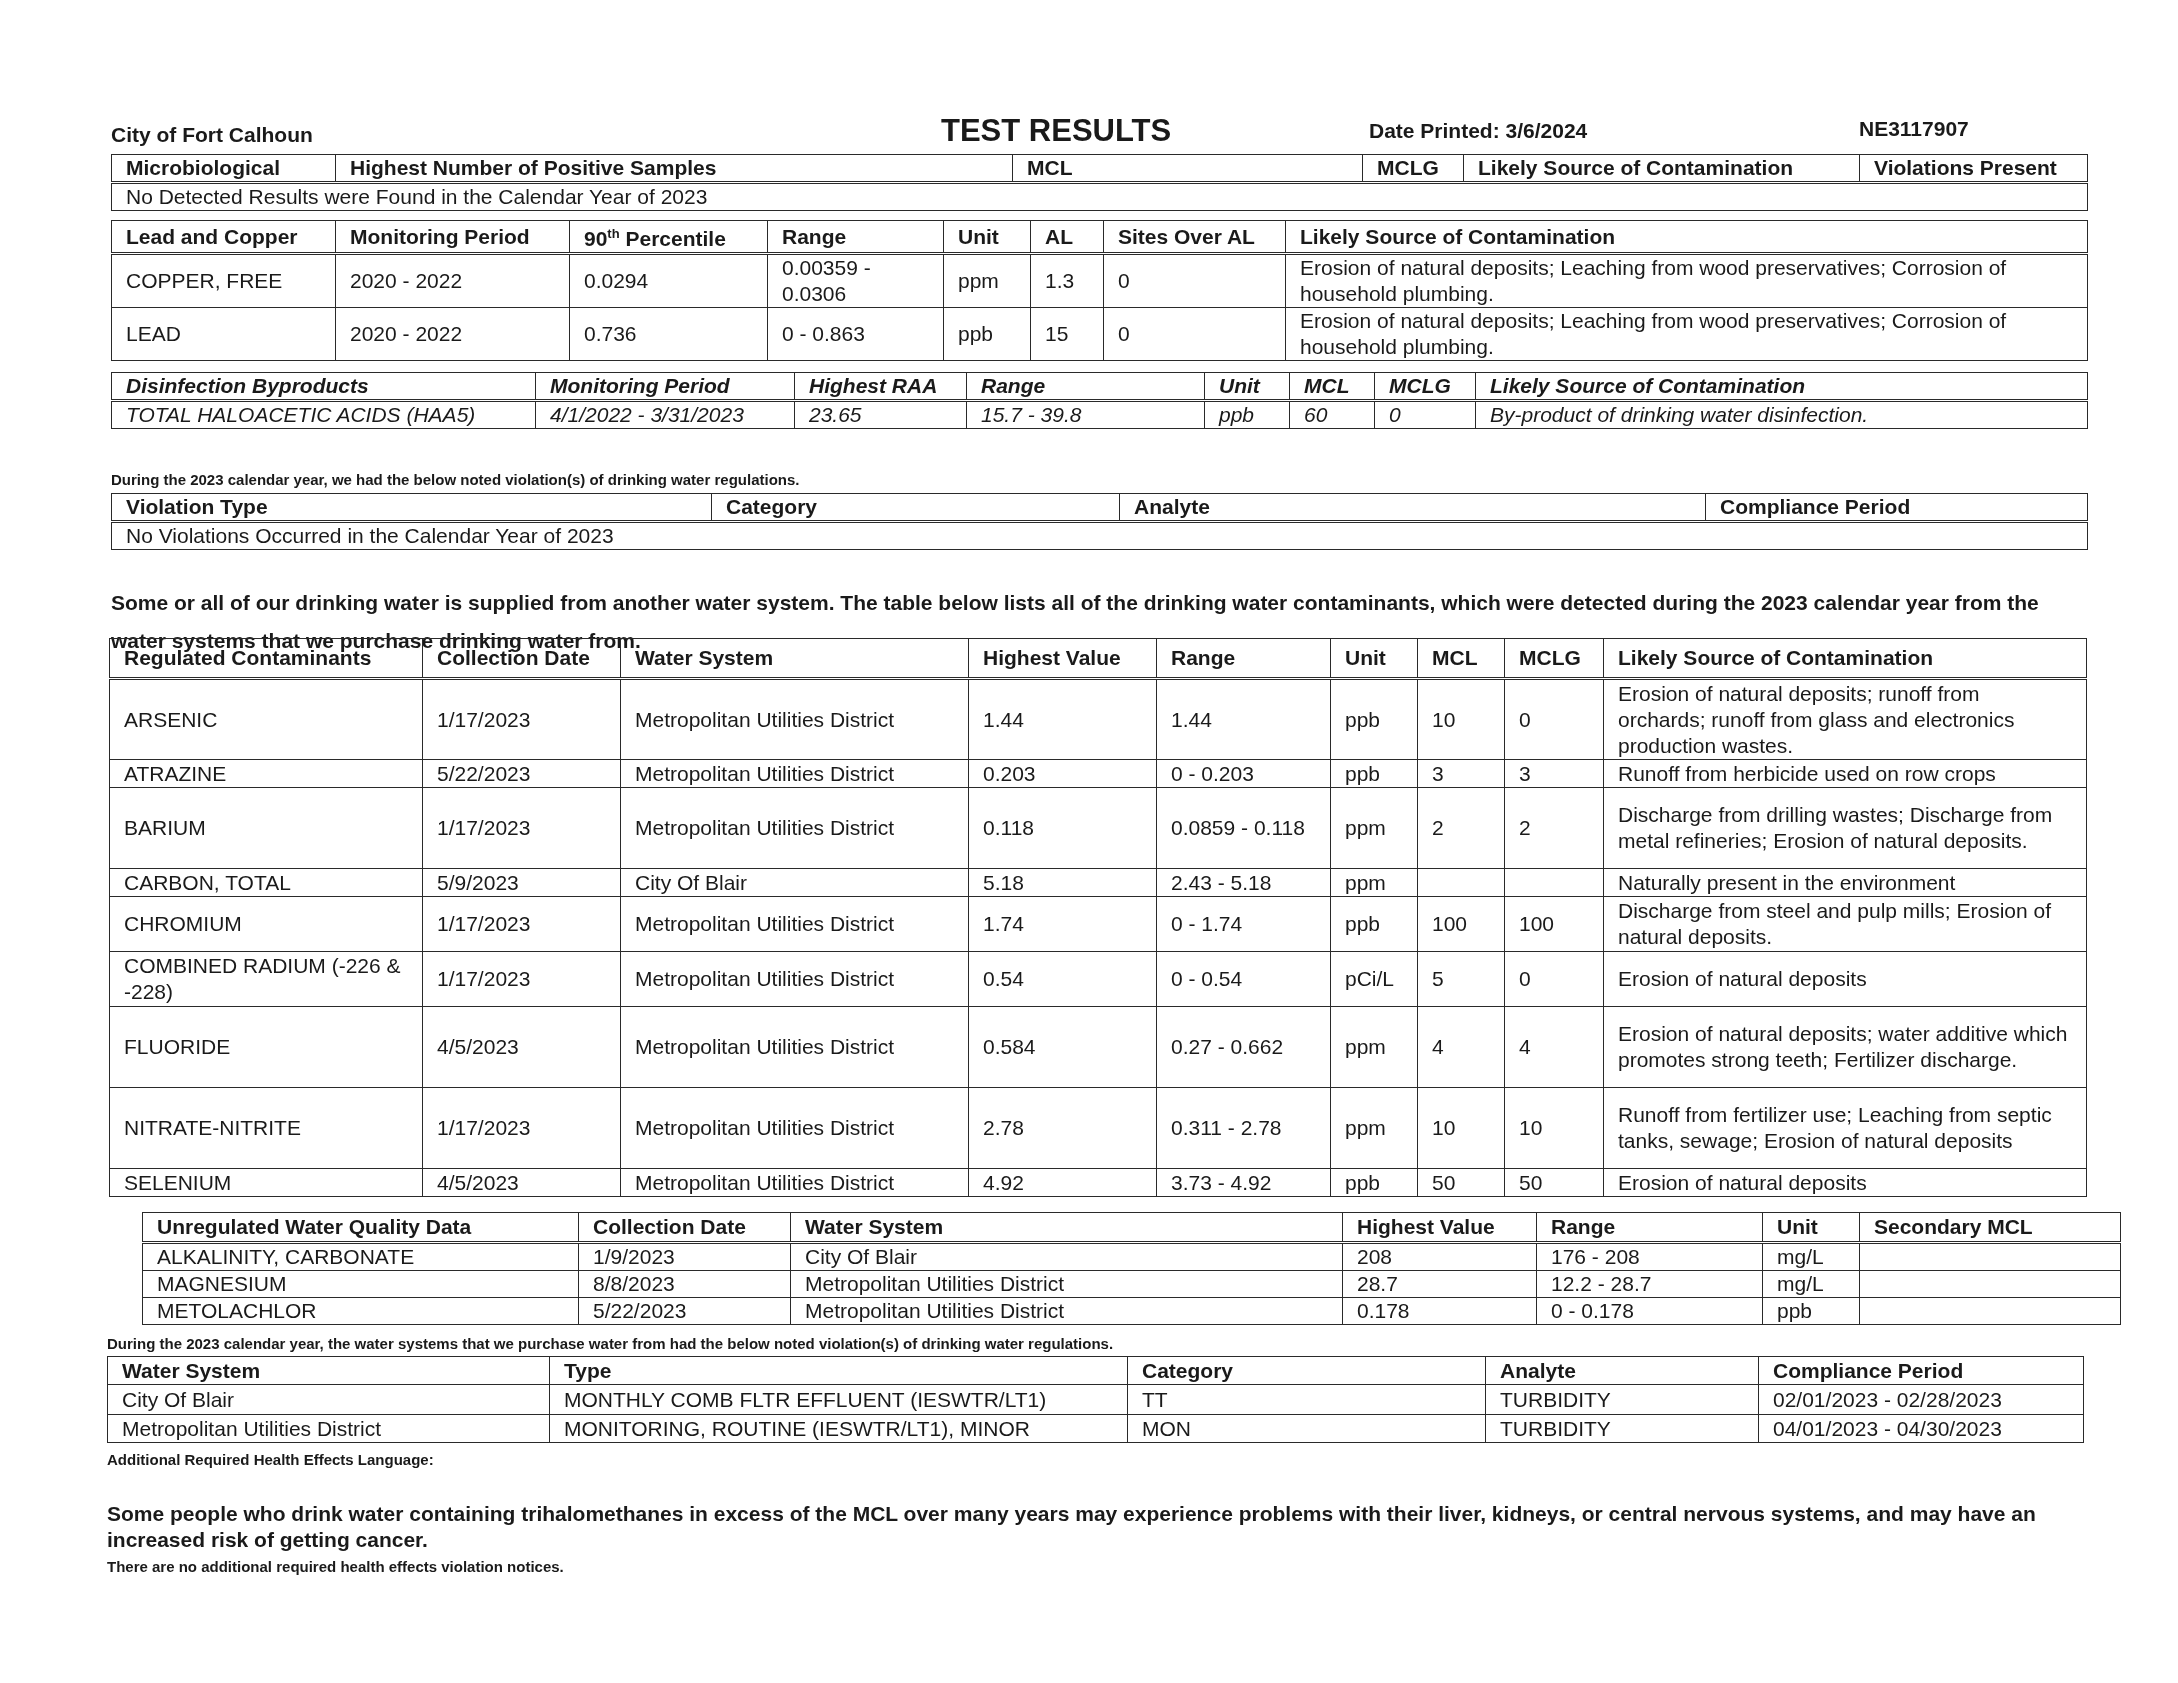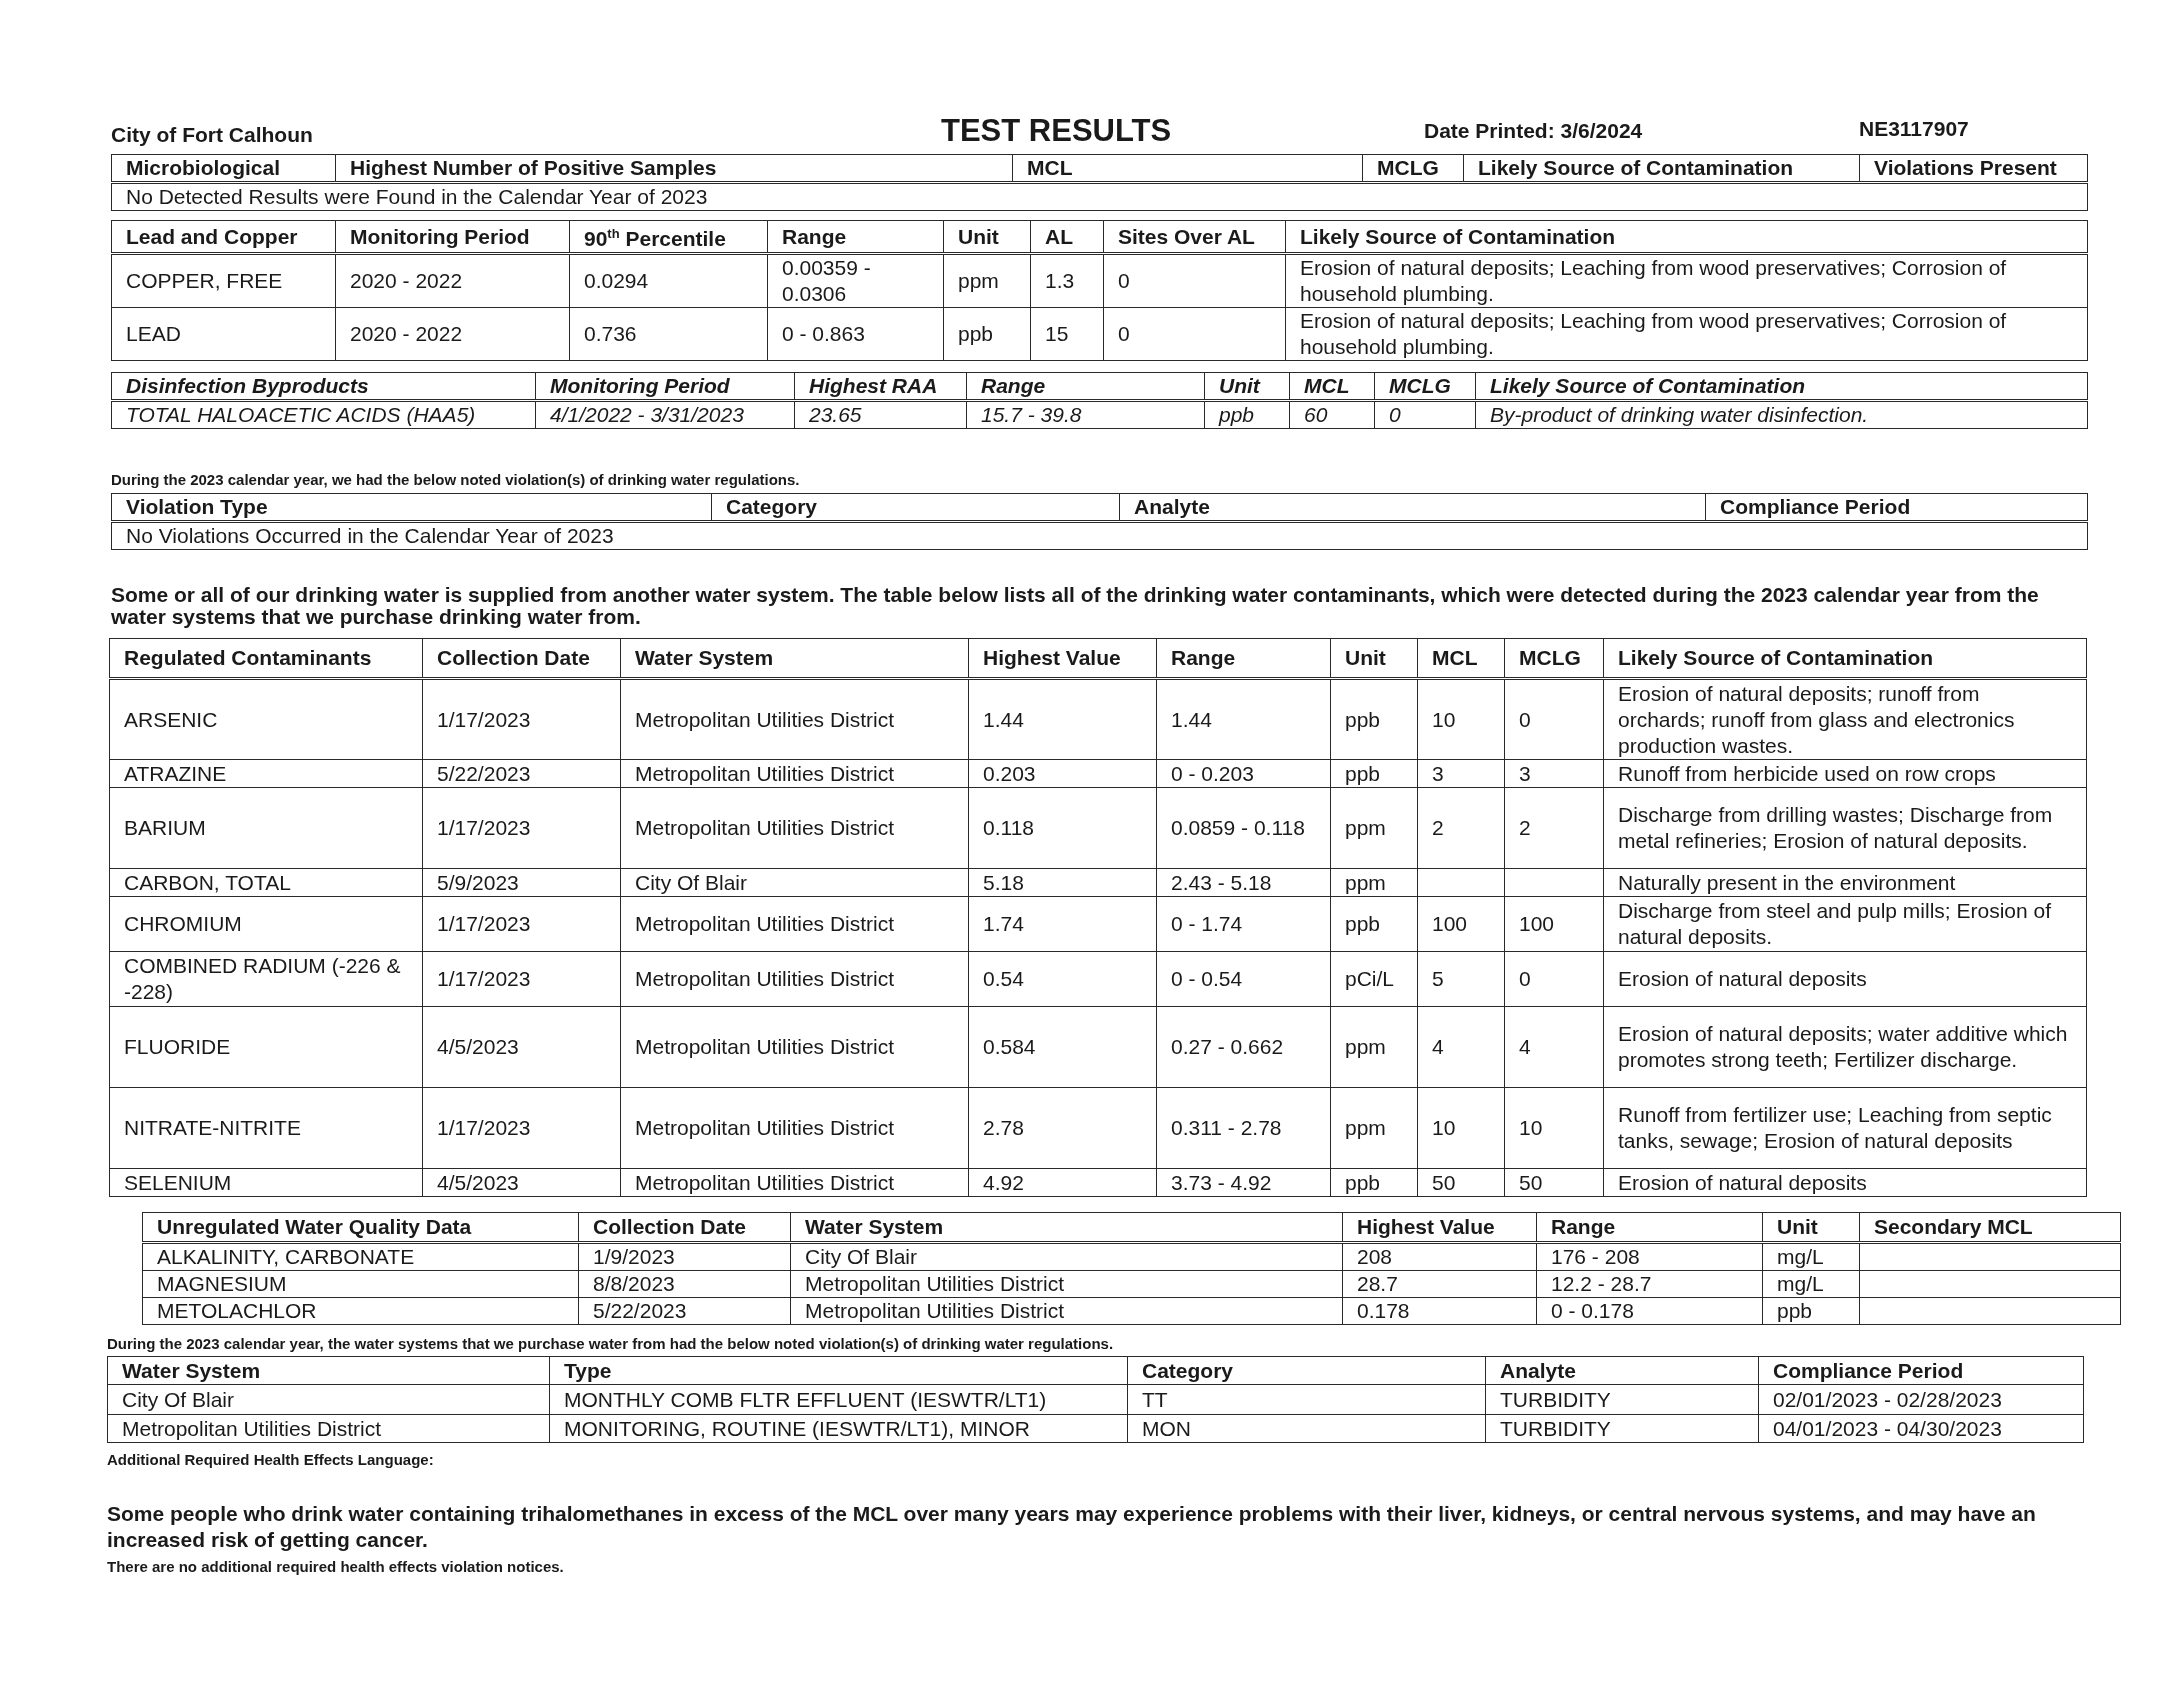--- a/index.html
+++ b/index.html
@@ -1,21 +1,21 @@
 <!DOCTYPE html>
 <html><head>
 <meta charset="utf-8">
 <style>
   html, body { margin: 0; padding: 0; background: #ffffff; }
   body { width: 2178px; height: 1683px; position: relative; overflow: hidden;
          font-family: "Liberation Sans", sans-serif; color: #1a1a1a; }
   .abs { position: absolute; }
   .hdr-left { left: 111px; top: 123px; font-size: 21px; font-weight: bold; }
   .hdr-title { left: 941px; top: 113px; font-size: 31px; font-weight: bold; }
-  .hdr-date { left: 1424px; top: 119px; font-size: 21px; font-weight: bold; }
+  .hdr-date { left: 1369px; top: 119px; font-size: 21px; font-weight: bold; }
   .hdr-id { left: 1859px; top: 117px; font-size: 21px; font-weight: bold; }
 
   table { border-collapse: collapse; position: absolute; table-layout: fixed; }
   td, th { border: 1.6px solid #2a2a2a; padding: 0 14px; font-size: 21px; text-align: left;
            vertical-align: middle; line-height: 26px; font-weight: normal; overflow: hidden; }
   th { font-weight: bold; border-bottom: 3px double #2a2a2a; }
   .note { position: absolute; font-size: 15px; font-weight: bold; }
   .para { position: absolute; font-size: 21px; font-weight: bold; line-height: 28px; }
 </style>
 </head>
@@ -144,21 +144,21 @@
     <th>Category</th>
     <th>Analyte</th>
     <th>Compliance Period</th>
   </tr>
   <tr style="height:28px">
     <td colspan="4">No Violations Occurred in the Calendar Year of 2023</td>
   </tr>
 </tbody>
   </table>
 
-<div class="para" style="left:111px; top:584px; width:1980px; line-height:22px;">Some or all of our drinking water is supplied from another water system. The table below lists all of the drinking water contaminants, which were detected during the 2023 calendar year from the water systems that we purchase drinking water from.</div>
+<div class="para" style="left:111px; top:584px; width:1980px; line-height:38px;">Some or all of our drinking water is supplied from another water system. The table below lists all of the drinking water contaminants, which were detected during the 2023 calendar year from the water systems that we purchase drinking water from.</div>
 
 <table style="left:109px; top:638px; width:1978px;">
   <colgroup>
       <col style="width:313px">
       <col style="width:198px">
       <col style="width:348px">
       <col style="width:188px">
       <col style="width:174px">
       <col style="width:87px">
       <col style="width:87px">

